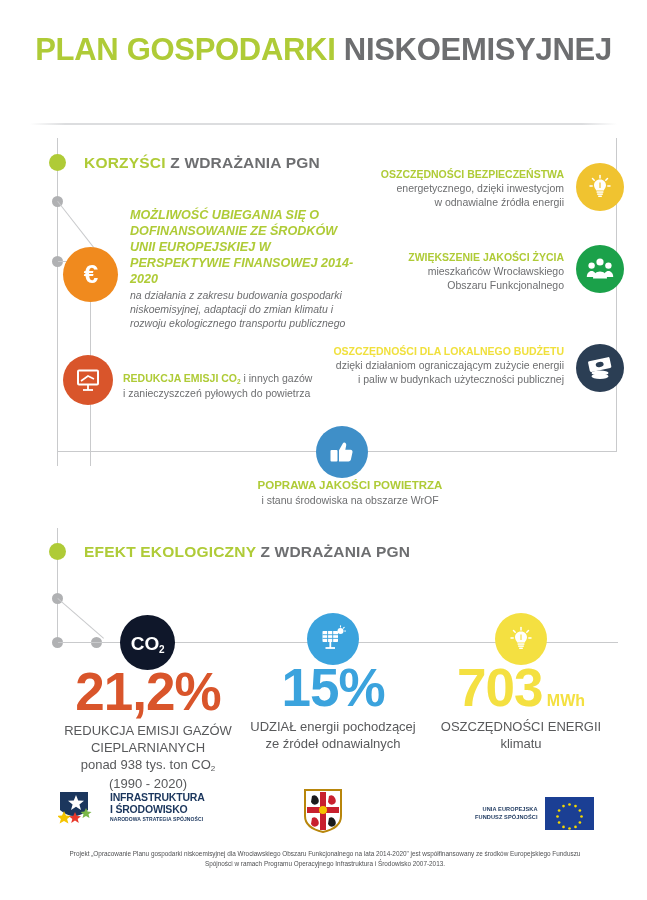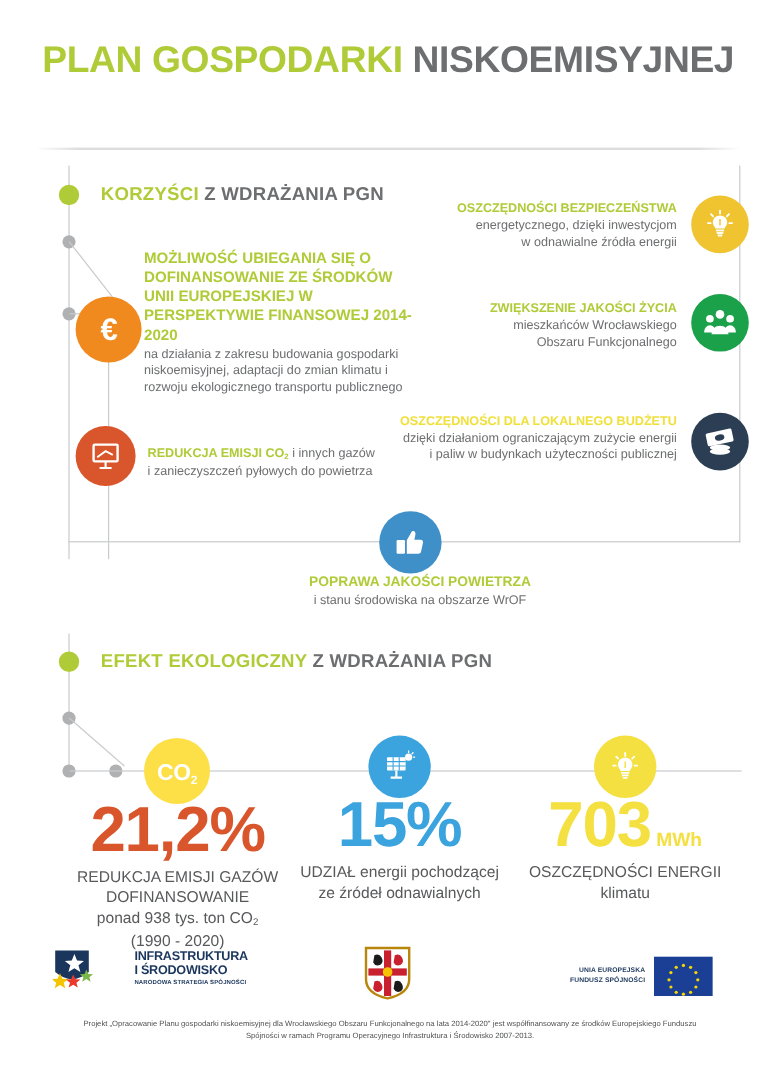--- a/index.html
+++ b/index.html
@@ -100,21 +100,21 @@
   <div class="sec-head" style="left:84px;top:154px;">
     <span class="hl">KORZYŚCI</span>
     <span class="hd">Z WDRAŻANIA PGN</span>
   </div>
 
   <div class="circle" style="left:63px;top:247px;width:55px;height:55px;background:#f08a1e;">
     <svg width="30" height="30" viewBox="0 0 30 30">
         <text x="15" y="23" font-size="26" font-family="Liberation Sans, sans-serif" font-weight="bold" fill="#ffffff" text-anchor="middle">€</text>
       </svg>
   </div>
-  <div class="blk left" style="left:120px;top:208px;width:226px;">
+  <div class="blk left" style="left:130px;top:208px;width:226px;font-style:italic;">
     <span class="hl big">MOŻLIWOŚĆ UBIEGANIA SIĘ O DOFINANSOWANIE ZE ŚRODKÓW UNII EUROPEJSKIEJ W PERSPEKTYWIE FINANSOWEJ 2014-2020</span>
     <span class="bd">na działania z zakresu budowania gospodarki niskoemisyjnej, adaptacji do zmian klimatu i rozwoju ekologicznego transportu publicznego</span>
   </div>
 
   <div class="circle" style="left:63px;top:355px;width:50px;height:50px;background:#d9552b;">
     <svg width="26" height="26" viewBox="0 0 26 26">
       <rect x="3" y="3.5" width="20" height="14" rx="1" fill="none" stroke="#ffffff" stroke-width="2"></rect>
       <path d="M6 14 L13 9 L19 12" fill="none" stroke="#ffffff" stroke-width="1.6"></path>
       <line x1="13" y1="17.5" x2="13" y2="23" stroke="#ffffff" stroke-width="1.8"></line>
       <line x1="8" y1="23" x2="18" y2="23" stroke="#ffffff" stroke-width="1.8"></line>
@@ -198,31 +198,31 @@
   <div class="dot" style="left:52px;top:637px;width:11px;height:11px;"></div>
   <div class="dot" style="left:91px;top:637px;width:11px;height:11px;"></div>
   <div class="diag" style="left:58px;top:598px;width:61px;transform:rotate(41deg);"></div>
   <div class="line h-line" style="left:58px;top:642px;width:560px;"></div>
 
   <div class="sec-head" style="left:84px;top:543px;">
     <span class="hl">EFEKT EKOLOGICZNY</span>
     <span class="hd">Z WDRAŻANIA PGN</span>
   </div>
 
-  <div class="circle" style="left:120px;top:615px;width:55px;height:55px;background:#fde047;">
+  <div class="circle" style="left:120px;top:615px;width:55px;height:55px;background:#0f172a;">
     <svg width="46" height="26" viewBox="0 0 46 26">
       <text x="20" y="20" font-size="19" font-family="Liberation Sans, sans-serif" font-weight="bold" fill="#ffffff" text-anchor="middle">CO</text>
       <text x="34" y="23" font-size="10" font-family="Liberation Sans, sans-serif" font-weight="bold" fill="#ffffff">2</text>
     </svg>
   </div>
   <div class="stat" style="left:43px;top:667px;">
     <div class="stat-num" style="font-size:53px;color:#d9552b;">21,2%</div>
     <div class="stat-label">
       <span>REDUKCJA EMISJI GAZÓW</span><br>
-      <span>DOFINANSOWANIE</span><br>
+      <span>CIEPLARNIANYCH</span><br>
       <span>ponad 938 tys. ton CO</span><sub>2</sub><br>
       <span>(1990 - 2020)</span>
     </div>
   </div>
 
   <div class="circle" style="left:307px;top:613px;width:52px;height:52px;background:#3ba3dd;">
     <svg width="28" height="28" viewBox="0 0 28 28">
       <circle cx="21.5" cy="6" r="3" fill="#ffffff"></circle>
       <g stroke="#ffffff" stroke-width="1.1" stroke-linecap="round">
         <line x1="21.5" y1="0.8" x2="21.5" y2="2"></line>
@@ -270,21 +270,21 @@
     <div style="white-space:nowrap;">
       <span class="stat-num" style="font-size:53px;color:#f4e041;display:inline-block;">703</span>
       <span class="stat-unit" style="color:#f4e041;">MWh</span>
     </div>
     <div class="stat-label">
       <span>OSZCZĘDNOŚCI ENERGII</span><br>
       <span>klimatu</span>
     </div>
   </div>
 
-  <div style="position:absolute;left:44px;top:790px;display:flex;align-items:center;gap:24px;">
+  <div style="position:absolute;left:58px;top:790px;display:flex;align-items:center;gap:8px;">
     <svg width="44" height="34" viewBox="0 0 44 34">
       <path d="M2 2 H30 L30 20 Q16 32 2 20 Z" fill="#1b365d"></path>
       <polygon points="18,5 20.2,10.5 26,10.8 21.4,14.4 23,20 18,16.8 13,20 14.6,14.4 10,10.8 15.8,10.5" fill="#ffffff"></polygon>
       <polygon points="6,21 8,25.6 13,25.9 9.1,28.9 10.4,33.6 6,30.9 1.6,33.6 2.9,28.9 -1,25.9 4,25.6" fill="#f5c400"></polygon>
       <polygon points="17,22 18.8,26 23,26.3 19.7,28.9 20.8,33 17,30.6 13.2,33 14.3,28.9 11,26.3 15.2,26" fill="#e8392b"></polygon>
       <polygon points="28,18 29.6,21.6 33.5,21.9 30.5,24.3 31.5,28.1 28,25.9 24.5,28.1 25.5,24.3 22.5,21.9 26.4,21.6" fill="#7ab648"></polygon>
     </svg>
     <div>
       <div class="logo-txt-1">INFRASTRUKTURA</div>
       <div class="logo-txt-1">I ŚRODOWISKO</div>

